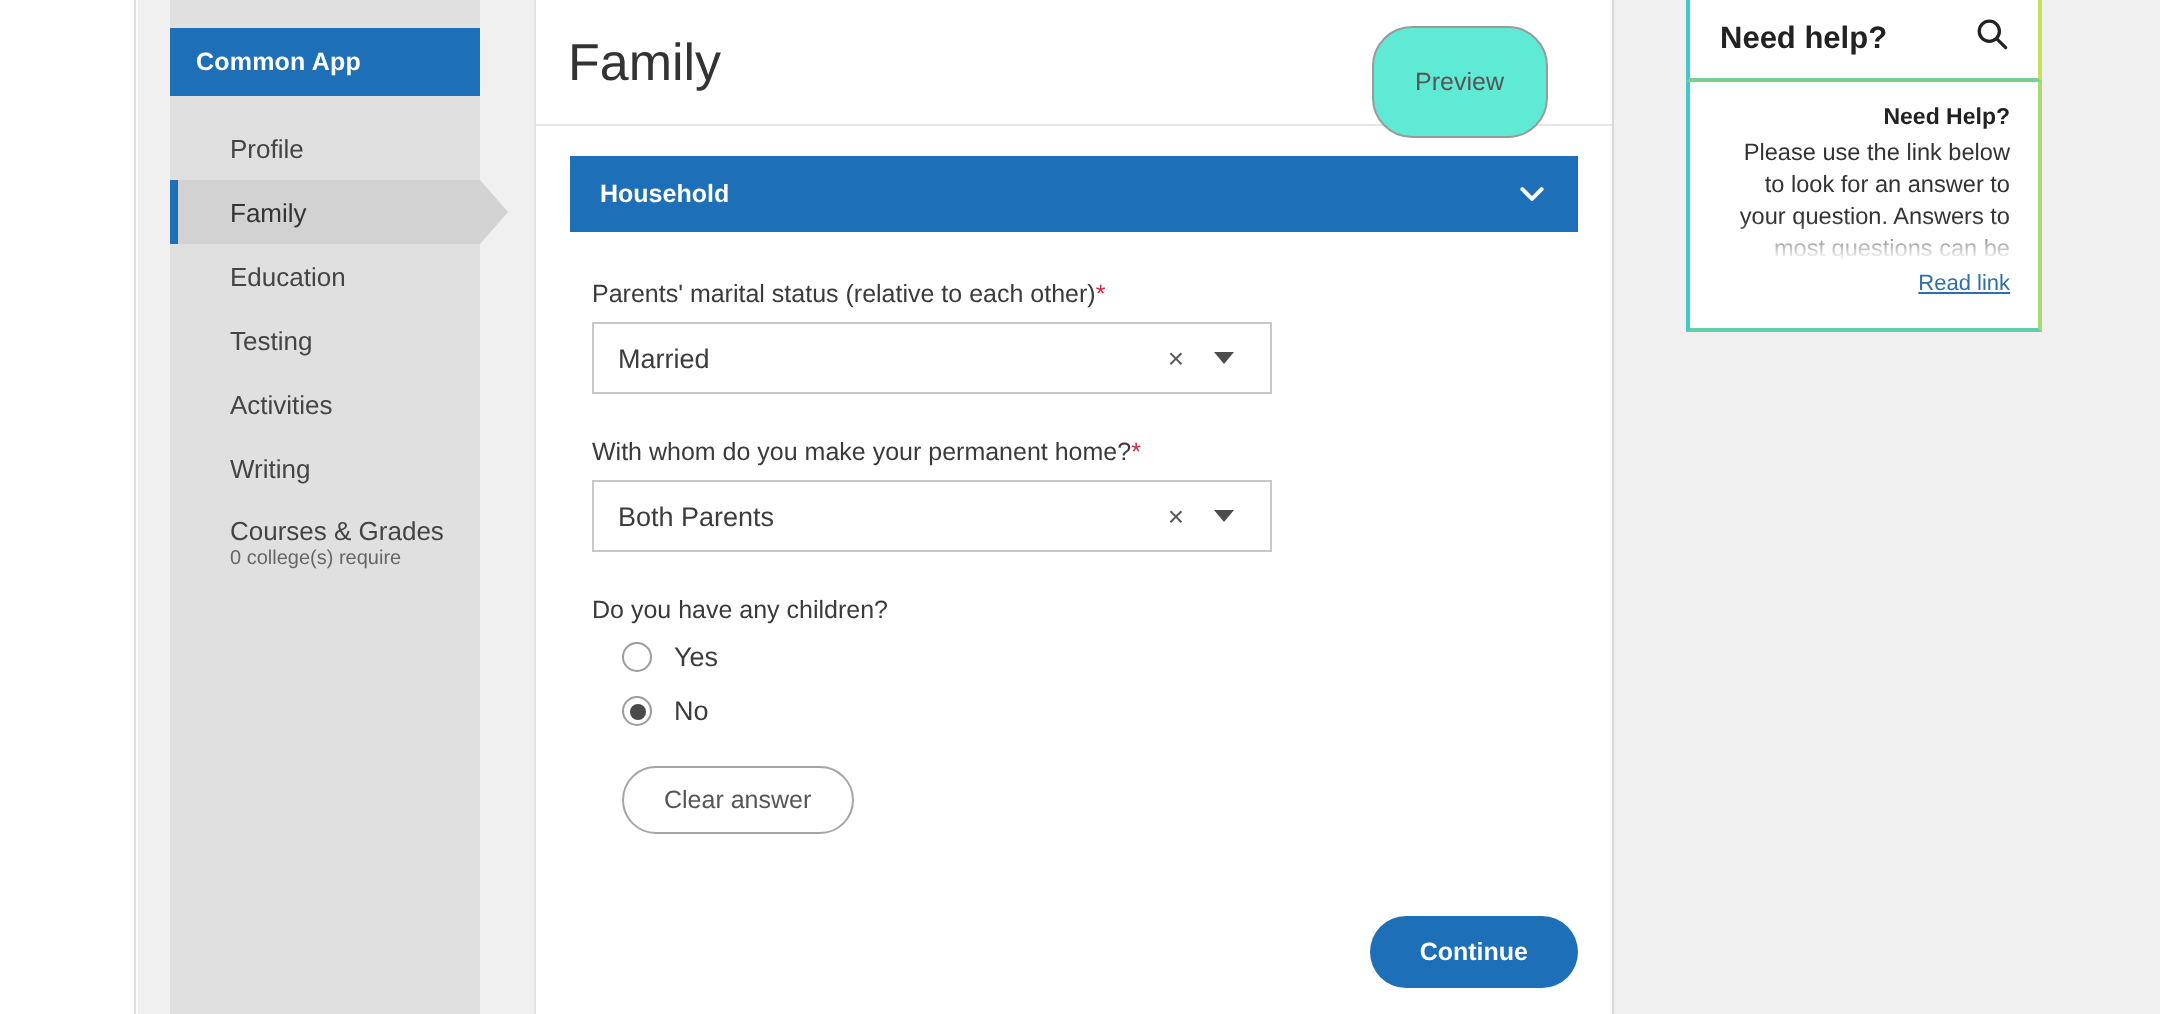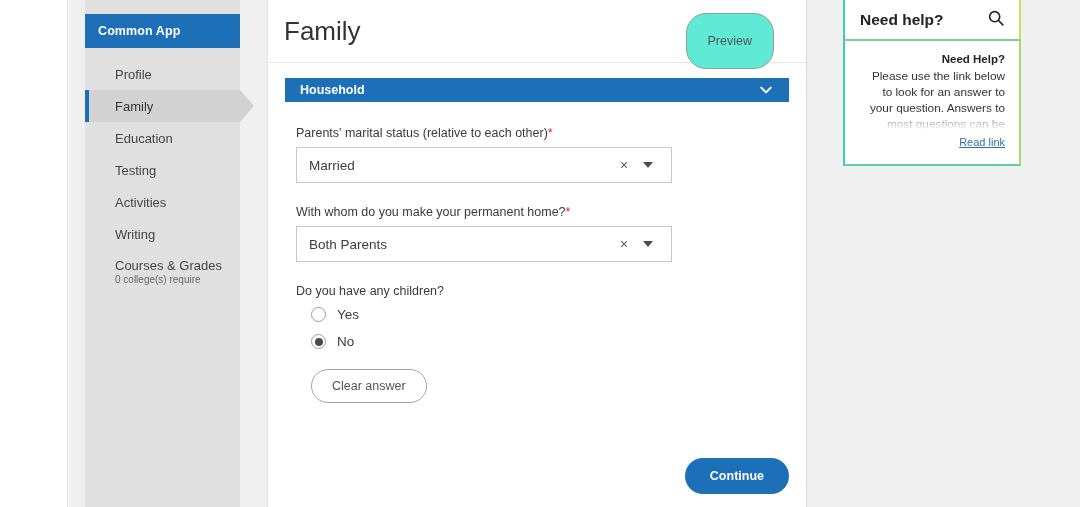--- a/index.html
+++ b/index.html
@@ -155,21 +155,21 @@
     font-size: 12.5px;
     padding: 20px 21px;
     cursor: pointer;
     font-family: "Liberation Sans", sans-serif;
     margin-top: 19px;
   }
 
   
   .section-bar {
     margin: 15px 17px 0 17px;
-    height: 24px;
+    height: 38px;
     background: #1d6fb8;
     display: flex;
     align-items: center;
     justify-content: space-between;
     padding: 0 15px;
     cursor: pointer;
   }
 
   .section-bar-title {
     color: #ffffff;
@@ -191,21 +191,21 @@
 
   .field-label {
     font-size: 12.5px;
     color: #3a3a3a;
     margin-bottom: 7px;
   }
 
   .req { color: #d0253c; }
 
   .select-box {
-    width: 376px;
+    width: 340px;
     height: 36px;
     border: 1px solid #c8c8c8;
     background: #ffffff;
     display: flex;
     align-items: center;
     padding: 0 10px 0 12px;
     cursor: pointer;
   }
 
   .select-value {

